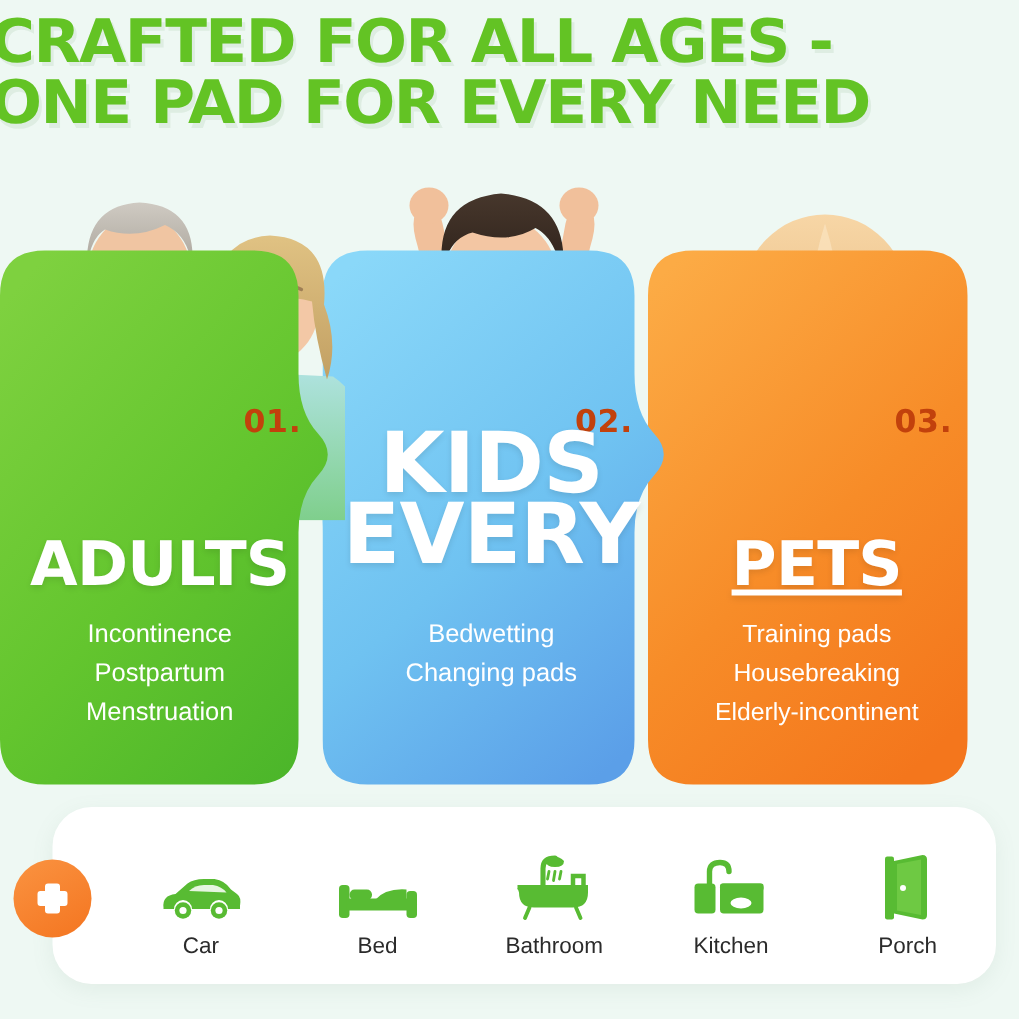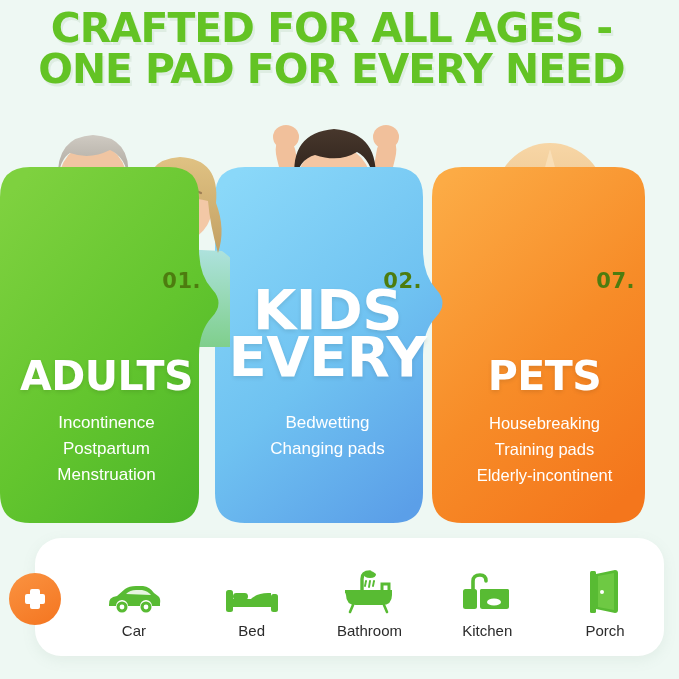--- a/index.html
+++ b/index.html
@@ -8,21 +8,21 @@
     font-family:"Liberation Sans", sans-serif;
     background:#eef8f3;
     position:relative;
     overflow:hidden;
   }
 
   
   .header {
     position:absolute;
     top:8px; left:0; right:16px;
-    text-align:center;
+    text-align:left;
     z-index:40;
   }
   .header-line {
     font-family:"DejaVu Sans", sans-serif;
     font-weight:bold;
     font-size:40px;
     line-height:41px;
     letter-spacing:-1px;
     color:#63c324;
     text-shadow:2px 3px 0 rgba(150,190,150,0.18);
@@ -74,36 +74,36 @@
     z-index:3;
     pointer-events:none;
   }
   .num {
     position:absolute;
     right:18px; top:172px;
     font-family:"DejaVu Sans", sans-serif;
     font-weight:bold;
     font-size:21px;
     letter-spacing:0.5px;
-    color:#4d7c0f;
+    color:#c2410c;
   }
   .c3 .num { right:22px; }
   .bigtitle {
     position:absolute;
     left:0; right:0;
     text-align:center;
     font-family:"DejaVu Sans", sans-serif;
     font-weight:bold;
     color:#ffffff;
     letter-spacing:-0.5px;
     text-shadow:0 2px 4px rgba(0,0,0,0.10);
   }
   .c1 .bigtitle { top:257px; font-size:41px; line-height:45px; }
   .c2 .bigtitle { top:189px; font-size:56px; line-height:47px; }
-  .c3 .bigtitle { top:257px; font-size:41px; line-height:45px; }
+  .c3 .bigtitle { top:257px; font-size:41px; line-height:45px;text-decoration:underline; }
 
   .sublist {
     position:absolute;
     left:0; right:0;
     text-align:center;
     font-family:"Liberation Sans", sans-serif;
     font-size:17px;
     line-height:26px;
     color:#ffffff;
   }
@@ -420,25 +420,25 @@
                  Q213 426 183 426
                  L30 426
                  Q0 426 0 396
                  L0 258
                  Q0 234 -13 220
                  Q-26 206 -13 192
                  Q0 178 0 152 Z" fill="url(#g3)"></path>
       </svg>
     </div>
     <div class="card-body c3">
-      <div class="num">07.</div>
+      <div class="num">03.</div>
       <div class="bigtitle">PETS</div>
       <div class="sublist">
+        <div>Training pads</div>
         <div>Housebreaking</div>
-        <div>Training pads</div>
         <div>Elderly-incontinent</div>
       </div>
     </div>
   </div>
 </div>
 
 <div class="bottom-bar"></div>
 
 <div class="plus-btn">
   <svg width="28" height="28" viewBox="0 0 28 28">

